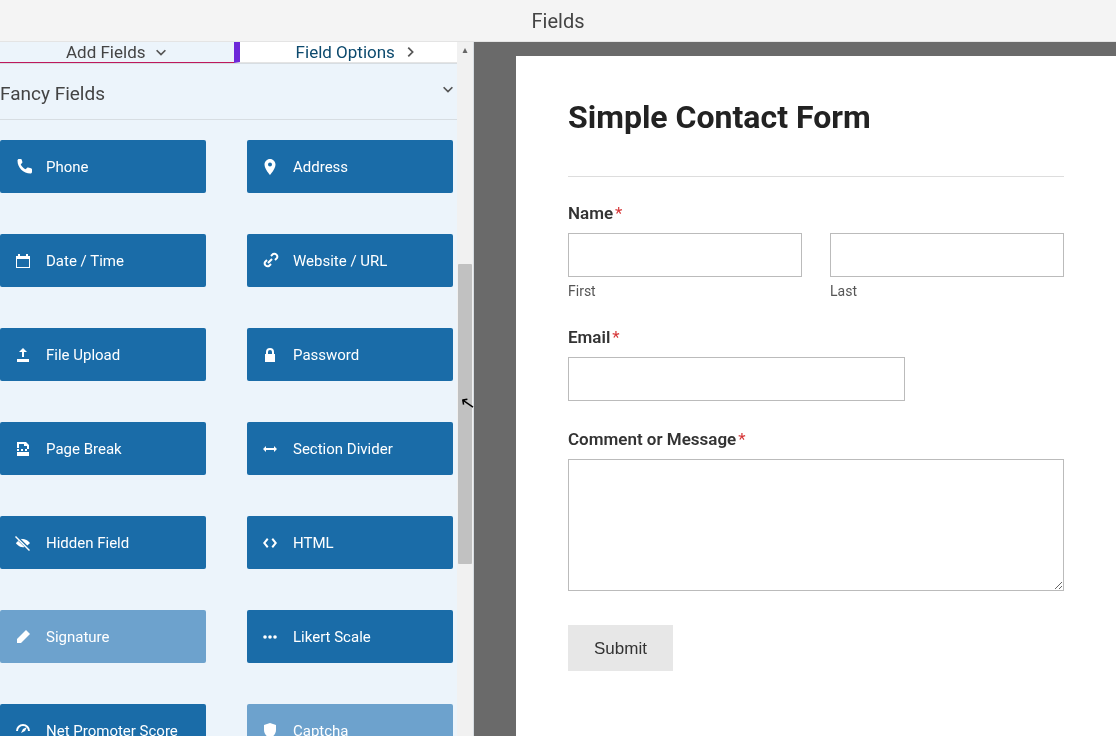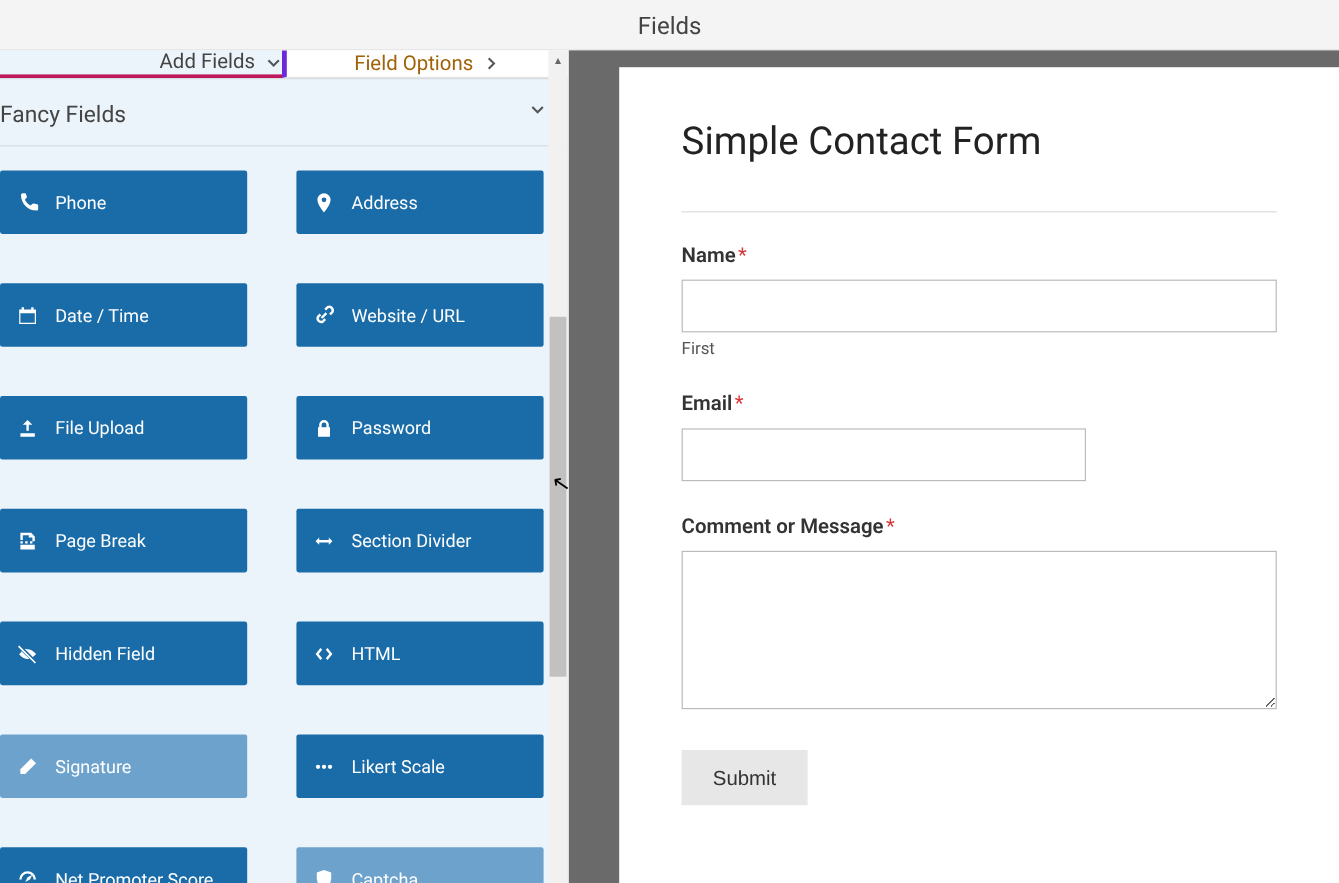--- a/index.html
+++ b/index.html
@@ -52,27 +52,26 @@
     display: flex;
     align-items: center;
     justify-content: center;
     font-size: 17px;
     color: #444;
     gap: 8px;
     cursor: pointer;
   }
   .tab.inactive {
     background: #fff;
-    color: #a16207;
+    color: #0c4a6e;
     border-bottom: 1px solid #e4e4e4;
-    border-left: 4px solid #6d28d9;
+    border-left: 6px solid #6d28d9;
   }
   .tab.active {
-    border-bottom: 3px solid #be185d;
-    justify-content: flex-end;
+    border-bottom: 1px solid #be185d;
   }
 
   
   .section-heading {
     display: flex;
     align-items: flex-start;
     justify-content: space-between;
     padding: 18px 18px 14px 0;
     border-bottom: 1px solid #d7dde2;
     color: #444;
@@ -160,21 +159,21 @@
     overflow: hidden;
   }
   .form-canvas {
     background: #fff;
     width: 620px;
     margin-top: 14px;
     padding: 42px 52px 30px 52px;
   }
   .form-title {
     font-size: 32px;
-    font-weight: 400;
+    font-weight: 700;
     color: #222;
     margin-bottom: 40px;
   }
   .hr {
     border: 0;
     border-top: 1px solid #ddd;
     margin-bottom: 26px;
   }
   .form-label {
     font-size: 17px;
@@ -395,20 +394,24 @@
 
       
       <label class="form-label">
         <span>Name</span><span class="req">*</span>
       </label>
       <div class="name-row">
         <div class="name-col">
           <input class="text-input" type="text" style="">
           <span class="sublabel">First</span>
         </div>
+        <div class="name-col">
+          <input class="text-input" type="text" style="">
+          <span class="sublabel">Last</span>
+        </div>
       </div>
 
       
       <label class="form-label">
         <span>Email</span><span class="req">*</span>
       </label>
       <div class="email-row">
         <input class="text-input" type="text" style="">
       </div>
 

